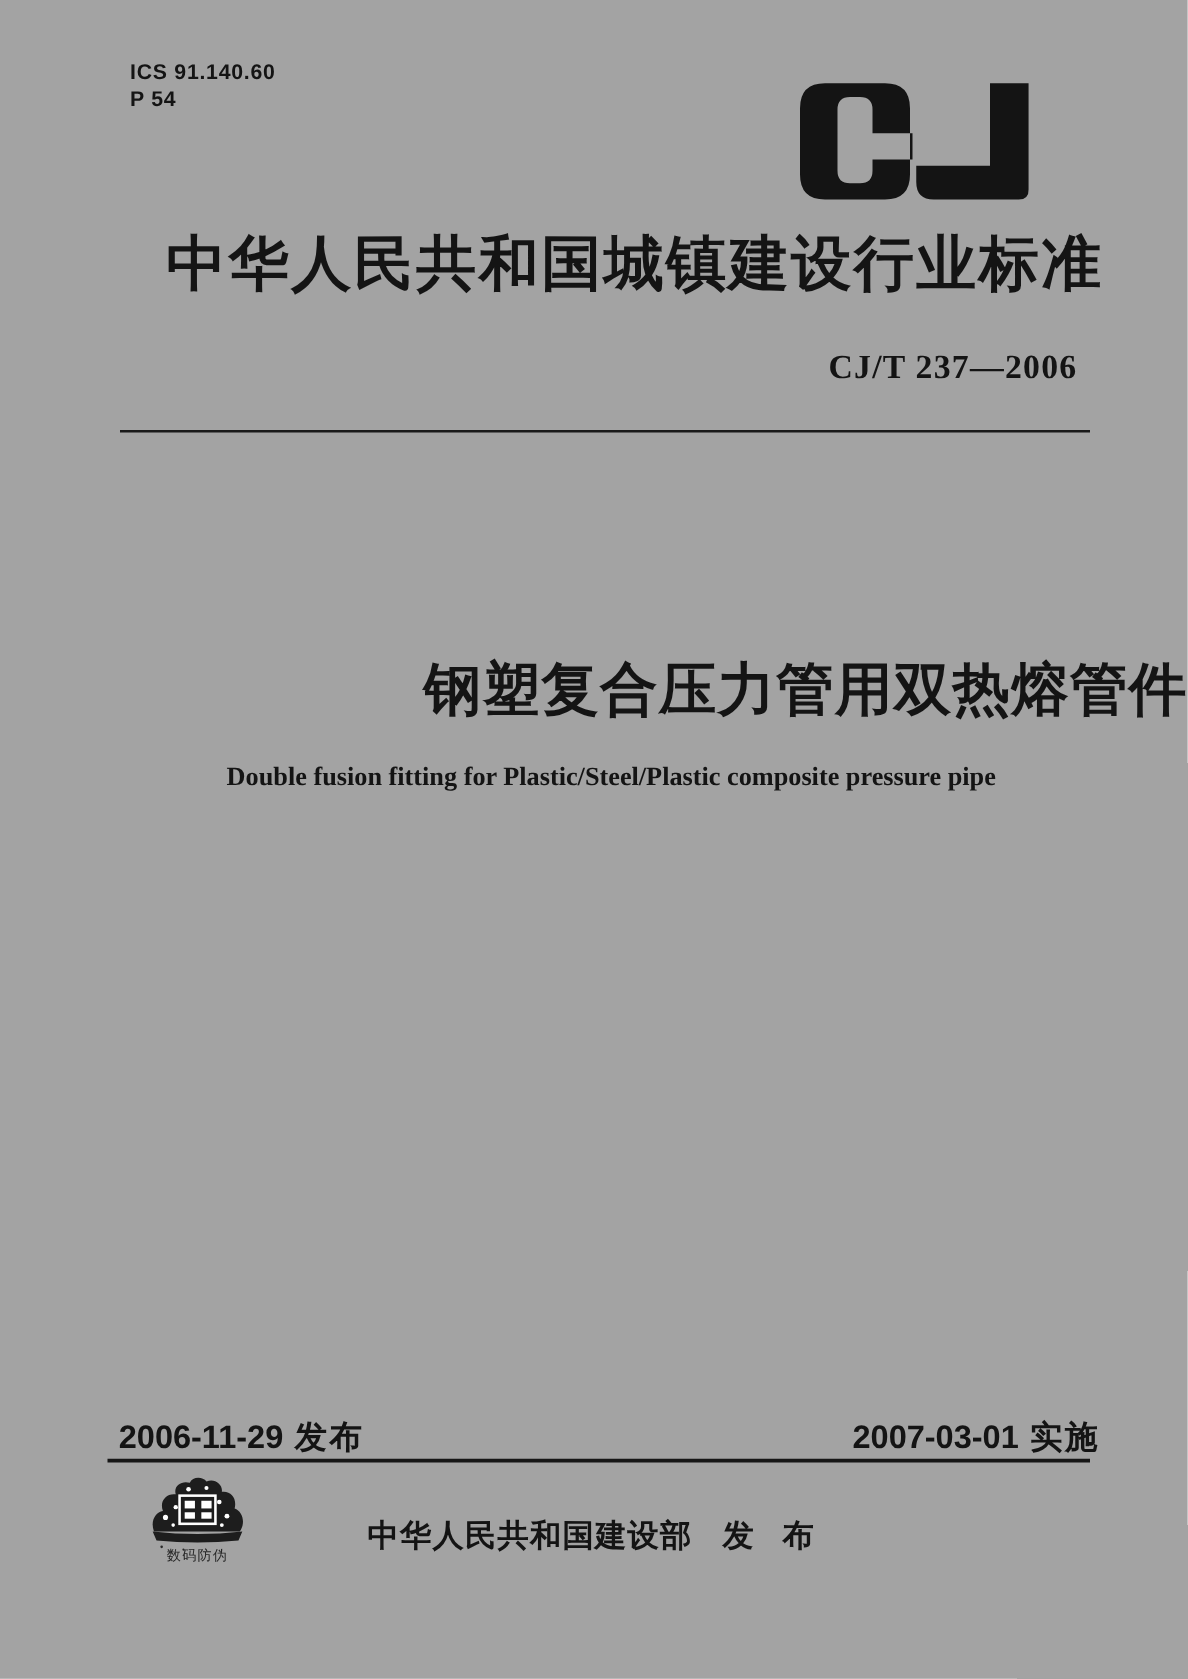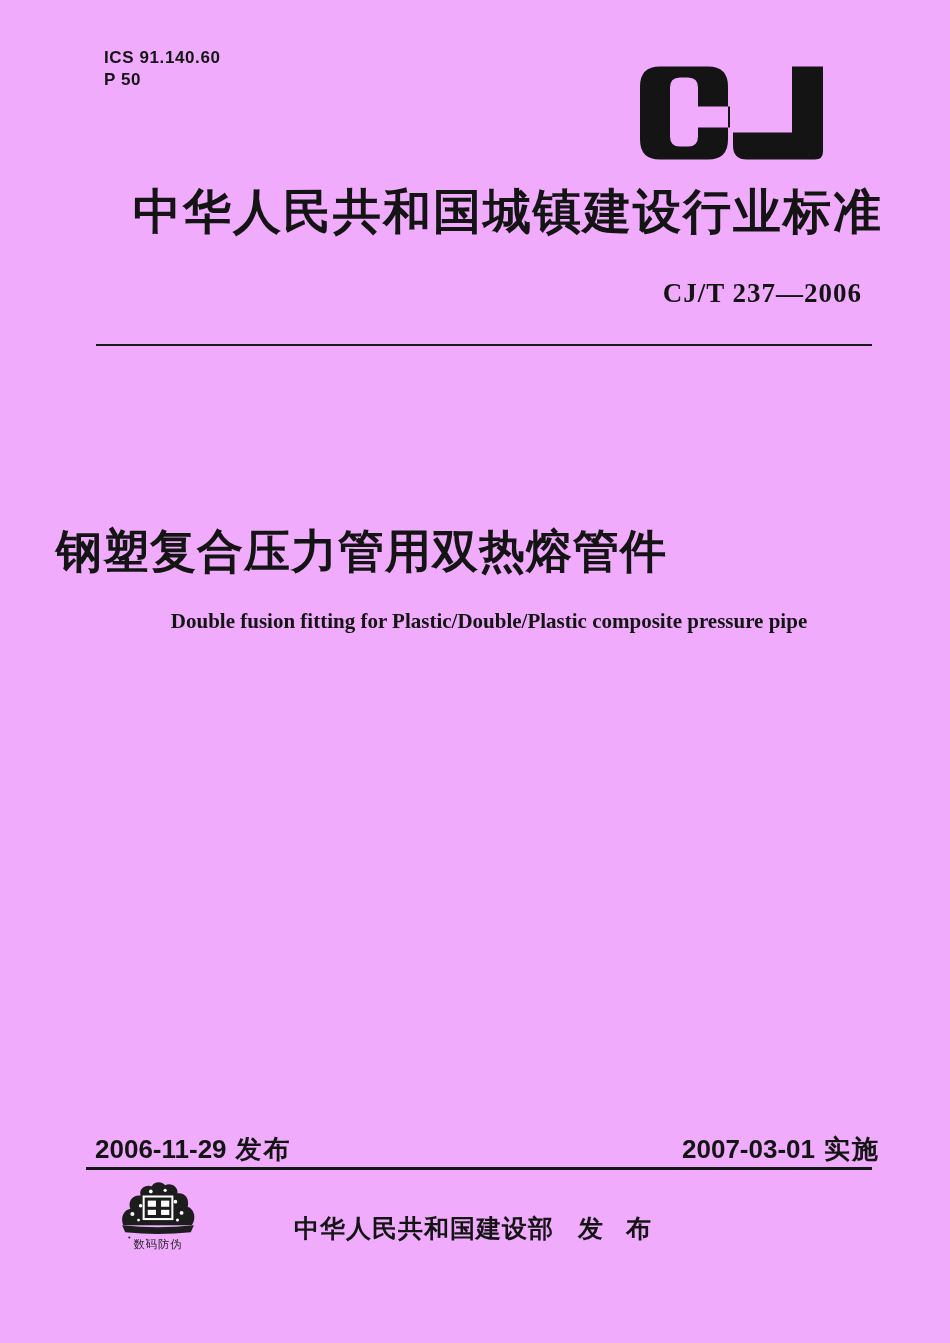--- a/index.html
+++ b/index.html
@@ -4,21 +4,21 @@
 <style>
   * { margin: 0; padding: 0; box-sizing: border-box; }
   html, body { background: #ffffff; }
   body {
     width: 950px; height: 1343px;
     position: relative;
     font-family: "Liberation Sans", sans-serif;
     color: #141414;
     overflow: hidden;
   }
-  .page { position: absolute; inset: 0; background: #f0abfc; }
+  .page { position: absolute; inset: 0; background: #a3a3a3; }
 
   .ics-block {
     position: absolute; left: 104px; top: 47px;
     font-size: 17px; font-weight: bold; line-height: 22px;
     letter-spacing: 0.6px;
   }
 
   .logo-cj {
     position: absolute; left: 640px; top: 66px;
     width: 183px; height: 94px;
@@ -39,22 +39,22 @@
     white-space: nowrap;
     text-align: center;
   }
 
   .rule { background: #1a1a1a; }
   .rule-top { position: absolute; top: 344px; left: 96px; width: 776px; height: 2px; }
   .rule-bottom { position: absolute; top: 1167px; left: 86px; width: 786px; height: 3px; background: #161616; }
 
   .title-zh {
     position: absolute; top: 522px; left: 0; width: 100%;
-    padding-left: 56px;
-    text-align: left;
+    padding-left: 44px;
+    text-align: right;
     font-size: 46px; font-weight: bold; letter-spacing: 1px;
     line-height: 58px; white-space: nowrap;
   }
 
   .title-en {
     position: absolute; top: 607px; left: 0; width: 100%;
     padding-left: 28px;
     text-align: center;
     font-family: "Liberation Serif", serif;
     font-size: 21px; font-weight: bold;
@@ -83,40 +83,40 @@
   }
   .publish-action { letter-spacing: 5px; word-spacing: 6px; }
 </style>
 </head>
 <body>
 
 <div class="page">
 
   <div class="ics-block">
     <div>ICS 91.140.60</div>
-    <div>P 50</div>
+    <div>P 54</div>
   </div>
 
   <svg class="logo-cj" viewBox="0 0 183 93" xmlns="http://www.w3.org/2000/svg" aria-hidden="false">
     <title>CJ</title>
     <path fill="#141414" fill-rule="evenodd" d="M20,0 H68 Q88,0 88,20 V73 Q88,93 68,93 H20 Q0,93 0,73 V20 Q0,0 20,0 Z
          M40,11 H48 Q58,11 58,21 V70 Q58,80 48,80 H40 Q30,80 30,70 V21 Q30,11 40,11 Z
          M58,40 H90 V61 H58 Z"></path>
     <path fill="#141414" d="M152,0 H183 V85 Q183,93 175,93 H107 Q93,93 93,79 V66 H152 Z"></path>
   </svg>
 
   <h1 class="type-heading">中华人民共和国城镇建设行业标准</h1>
 
   <div class="std-code">CJ/T 237—2006</div>
 
   <div class="rule rule-top"></div>
 
   <h2 class="title-zh">钢塑复合压力管用双热熔管件</h2>
 
-  <h3 class="title-en">Double fusion fitting for Plastic/Double/Plastic composite pressure pipe</h3>
+  <h3 class="title-en">Double fusion fitting for Plastic/Steel/Plastic composite pressure pipe</h3>
 
   <div class="dates-row">
     <div>
       <span>2006-11-29</span><span class="date-label">发布</span>
     </div>
     <div>
       <span>2007-03-01</span><span class="date-label">实施</span>
     </div>
   </div>
 

